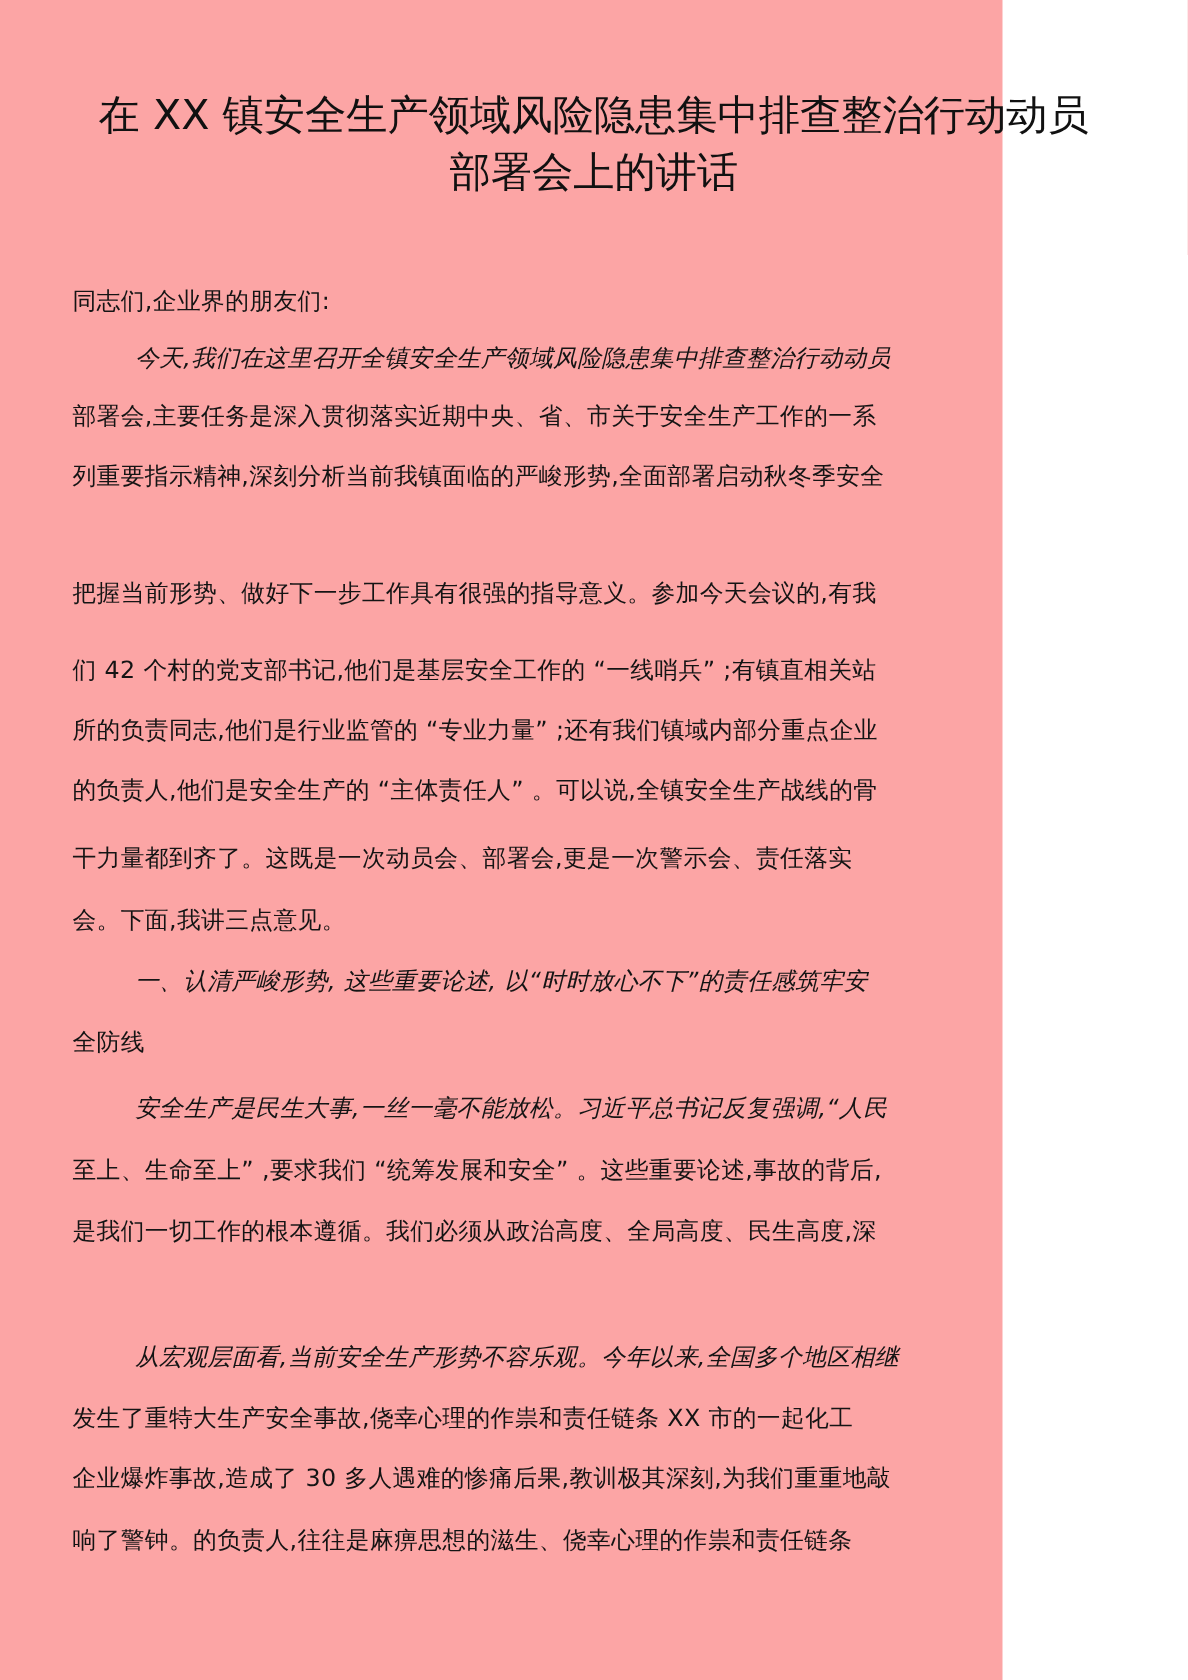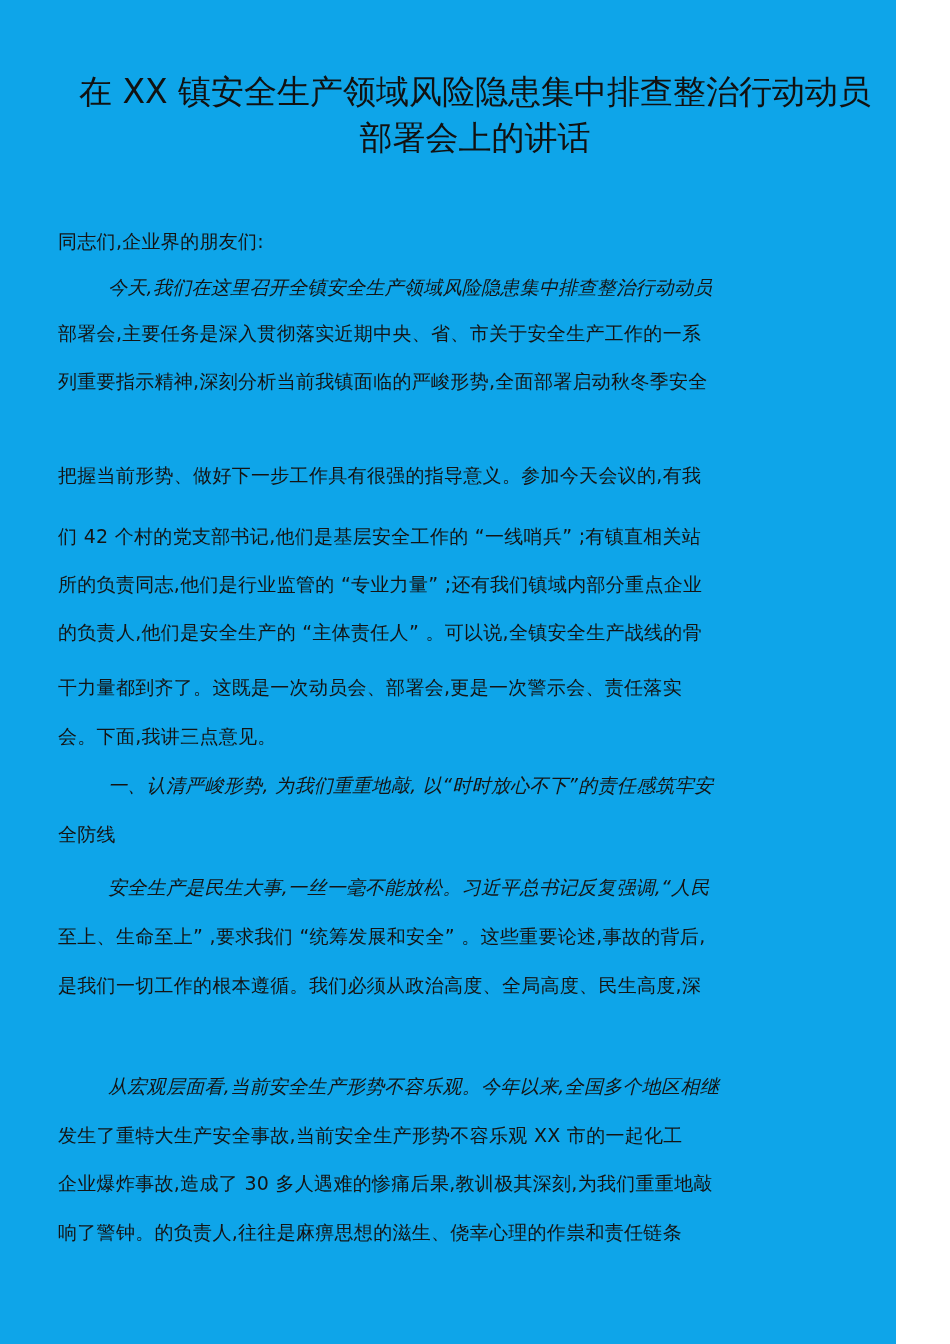--- a/index.html
+++ b/index.html
@@ -1,18 +1,18 @@
 <!DOCTYPE html>
 <html><head>
 <meta charset="utf-8">
 <style>
   html, body { margin: 0; padding: 0; background: #ffffff; }
   body { width: 950px; height: 1344px; position: relative; overflow: hidden;
          font-family: "DejaVu Sans", "Liberation Sans", sans-serif; color: #111111; }
-  .page { position: absolute; left: 0; top: 0; width: 896px; height: 1344px; background: #0ea5e9; }
+  .page { position: absolute; left: 0; top: 0; width: 802px; height: 1344px; background: #fca5a5; }
   .title { position: absolute; left: 40px; width: 870px; text-align: center;
            font-size: 33px; line-height: 44px; white-space: nowrap; color: #111; }
   .t1 { top: 70px; }
   .t2 { top: 116px; }
   .line { position: absolute; left: 58px; width: 840px; font-size: 19px; line-height: 30px;
           white-space: nowrap; color: #141414; letter-spacing: 0.3px; }
   .indent { left: 108px; font-style: italic; }
 </style>
 </head>
 <body>
@@ -27,25 +27,25 @@
   <div class="line indent" style="top:272px">今天,我们在这里召开全镇安全生产领域风险隐患集中排查整治行动动员</div>
   <div class="line" style="top:318px">部署会,主要任务是深入贯彻落实近期中央、省、市关于安全生产工作的一系</div>
   <div class="line" style="top:366px">列重要指示精神,深刻分析当前我镇面临的严峻形势,全面部署启动秋冬季安全</div>
   <div class="line" style="top:460px">把握当前形势、做好下一步工作具有很强的指导意义。参加今天会议的,有我</div>
   <div class="line" style="top:521px">们 42 个村的党支部书记,他们是基层安全工作的 “一线哨兵” ;有镇直相关站</div>
   <div class="line" style="top:569px">所的负责同志,他们是行业监管的 “专业力量” ;还有我们镇域内部分重点企业</div>
   <div class="line" style="top:617px">的负责人,他们是安全生产的 “主体责任人” 。可以说,全镇安全生产战线的骨</div>
   <div class="line" style="top:672px">干力量都到齐了。这既是一次动员会、部署会,更是一次警示会、责任落实</div>
   <div class="line" style="top:721px">会。下面,我讲三点意见。</div>
 
-  <div class="line indent" style="top:770px">一、认清严峻形势, 为我们重重地敲, 以“时时放心不下”的责任感筑牢安</div>
+  <div class="line indent" style="top:770px">一、认清严峻形势, 这些重要论述, 以“时时放心不下”的责任感筑牢安</div>
   <div class="line" style="top:819px">全防线</div>
 
   <div class="line indent" style="top:872px">安全生产是民生大事,一丝一毫不能放松。习近平总书记反复强调,“人民</div>
   <div class="line" style="top:921px">至上、生命至上” ,要求我们 “统筹发展和安全” 。这些重要论述,事故的背后,</div>
   <div class="line" style="top:970px">是我们一切工作的根本遵循。我们必须从政治高度、全局高度、民生高度,深</div>
 
   <div class="line indent" style="top:1071px">从宏观层面看,当前安全生产形势不容乐观。今年以来,全国多个地区相继</div>
-  <div class="line" style="top:1120px">发生了重特大生产安全事故,当前安全生产形势不容乐观 XX 市的一起化工</div>
+  <div class="line" style="top:1120px">发生了重特大生产安全事故,侥幸心理的作祟和责任链条 XX 市的一起化工</div>
   <div class="line" style="top:1168px">企业爆炸事故,造成了 30 多人遇难的惨痛后果,教训极其深刻,为我们重重地敲</div>
   <div class="line" style="top:1217px">响了警钟。的负责人,往往是麻痹思想的滋生、侥幸心理的作祟和责任链条</div>
 
 </div>
 
 </body></html>

